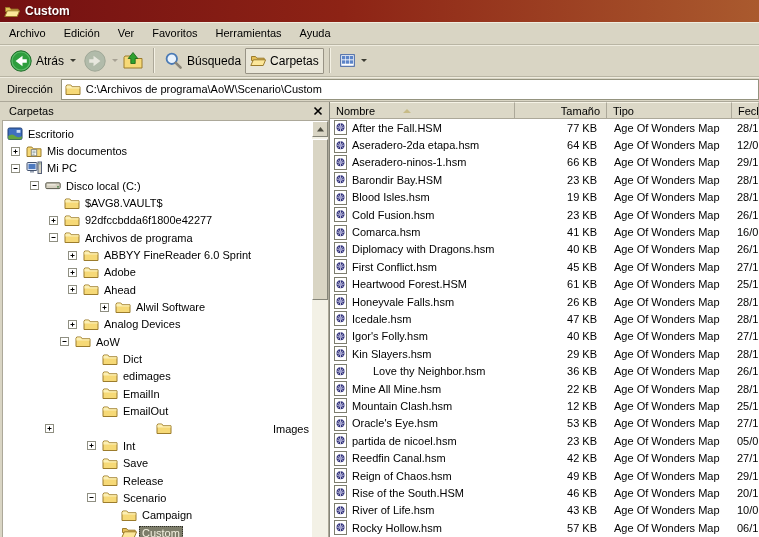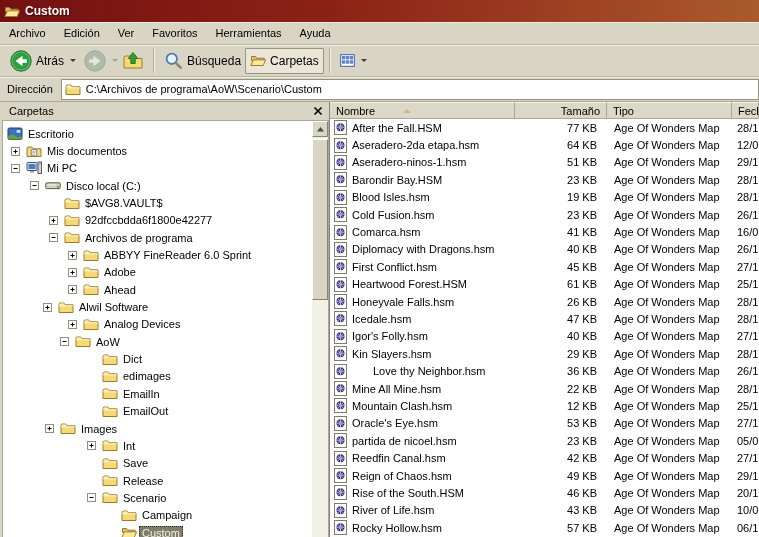--- a/index.html
+++ b/index.html
@@ -334,21 +334,21 @@
                 </svg>
               </span>
               <span class="ticon">
                 <svg width="16" height="13" viewBox="0 0 16 13">
                   <path d="M1 3.2 L1 11.5 L15 11.5 L15 3.8 L7.2 3.8 L5.8 2 L1.8 2 Z" fill="#F6D977" stroke="#9C7C2C"></path>
                   <path d="M1.4 5.4 L14.6 5.4 L14.6 4.2 L7 4.2 L5.6 2.4 L2 2.4 L1.4 3.4 Z" fill="#FBEFB5"></path>
                 </svg>
               </span>
               <span class="tlabel">Ahead</span>
             </div>
-            <div class="tree-row" style="padding-left: 40px;">
+            <div class="tree-row" style="padding-left: 53px; margin-left: 44px;">
               <span class="exp">
                 <svg width="9" height="9" viewBox="0 0 9 9">
                   <rect x="0.5" y="0.5" width="8" height="8" fill="#fff" stroke="#8f8f82"></rect>
                   <line x1="2.5" y1="4.5" x2="6.5" y2="4.5" stroke="#000"></line>
                   <line x1="4.5" y1="2.5" x2="4.5" y2="6.5" stroke="#000"></line>
                 </svg>
               </span>
               <span class="ticon">
                 <svg width="16" height="13" viewBox="0 0 16 13">
                   <path d="M1 3.2 L1 11.5 L15 11.5 L15 3.8 L7.2 3.8 L5.8 2 L1.8 2 Z" fill="#F6D977" stroke="#9C7C2C"></path>
@@ -421,21 +421,21 @@
             <div class="tree-row" style="padding-left: 84px;">
               <span class="exp-spacer"></span>
               <span class="ticon">
                 <svg width="16" height="13" viewBox="0 0 16 13">
                   <path d="M1 3.2 L1 11.5 L15 11.5 L15 3.8 L7.2 3.8 L5.8 2 L1.8 2 Z" fill="#F6D977" stroke="#9C7C2C"></path>
                   <path d="M1.4 5.4 L14.6 5.4 L14.6 4.2 L7 4.2 L5.6 2.4 L2 2.4 L1.4 3.4 Z" fill="#FBEFB5"></path>
                 </svg>
               </span>
               <span class="tlabel">EmailOut</span>
             </div>
-            <div class="tree-row" style="padding-left: 42px;">
+            <div class="tree-row" style="padding-left: 42px; justify-content: space-between;">
               <span class="exp">
                 <svg width="9" height="9" viewBox="0 0 9 9">
                   <rect x="0.5" y="0.5" width="8" height="8" fill="#fff" stroke="#8f8f82"></rect>
                   <line x1="2.5" y1="4.5" x2="6.5" y2="4.5" stroke="#000"></line>
                   <line x1="4.5" y1="2.5" x2="4.5" y2="6.5" stroke="#000"></line>
                 </svg>
               </span>
               <span class="ticon">
                 <svg width="16" height="13" viewBox="0 0 16 13">
                   <path d="M1 3.2 L1 11.5 L15 11.5 L15 3.8 L7.2 3.8 L5.8 2 L1.8 2 Z" fill="#F6D977" stroke="#9C7C2C"></path>
@@ -583,21 +583,21 @@
               <span style="display: flex;">
                 <svg width="13" height="15" viewBox="0 0 13 15">
                   <rect x="0.5" y="0.5" width="12" height="14" fill="#fff" stroke="#7d7d6e"></rect>
                   <circle cx="6.5" cy="7.2" r="4" fill="#2E2E7A"></circle>
                   <path d="M6.5 3.2 v8 M2.6 7.2 h7.8 M3.8 4.5 l5.4 5.4 M9.2 4.5 l-5.4 5.4" stroke="#fff" stroke-width="0.7"></path>
                   <circle cx="6.5" cy="7.2" r="1.2" fill="#9a9ad0"></circle>
                 </svg>
               </span>
               <span>Aseradero-ninos-1.hsm</span>
             </span>
-            <span class="cell size" style="width: 92px;">51 KB</span>
+            <span class="cell size" style="width: 92px;">66 KB</span>
             <span class="cell type" style="width: 125px;">Age Of Wonders Map</span>
             <span class="cell date">29/1</span>
           </div>
           <div class="file-row">
             <span class="cell name" style="width: 185px;">
               <span style="display: flex;">
                 <svg width="13" height="15" viewBox="0 0 13 15">
                   <rect x="0.5" y="0.5" width="12" height="14" fill="#fff" stroke="#7d7d6e"></rect>
                   <circle cx="6.5" cy="7.2" r="4" fill="#2E2E7A"></circle>
                   <path d="M6.5 3.2 v8 M2.6 7.2 h7.8 M3.8 4.5 l5.4 5.4 M9.2 4.5 l-5.4 5.4" stroke="#fff" stroke-width="0.7"></path>

